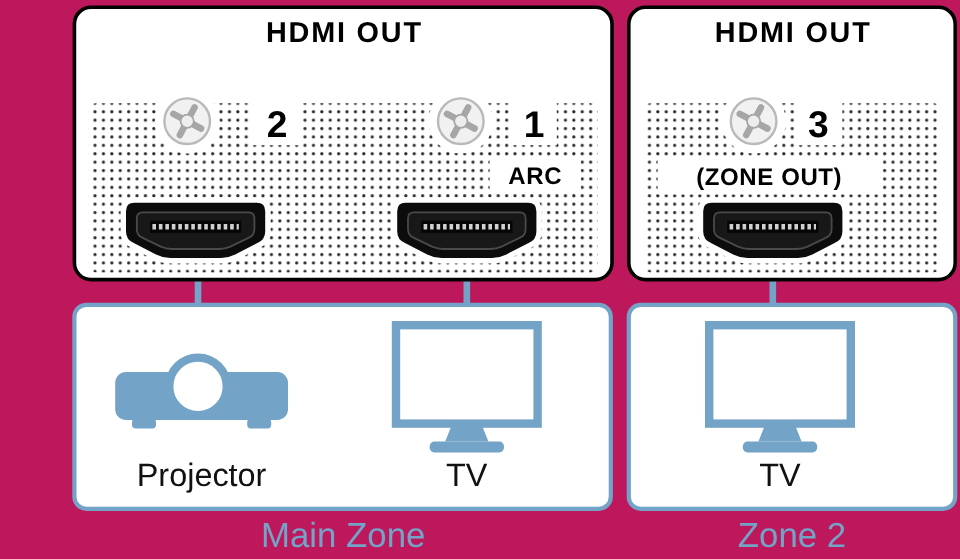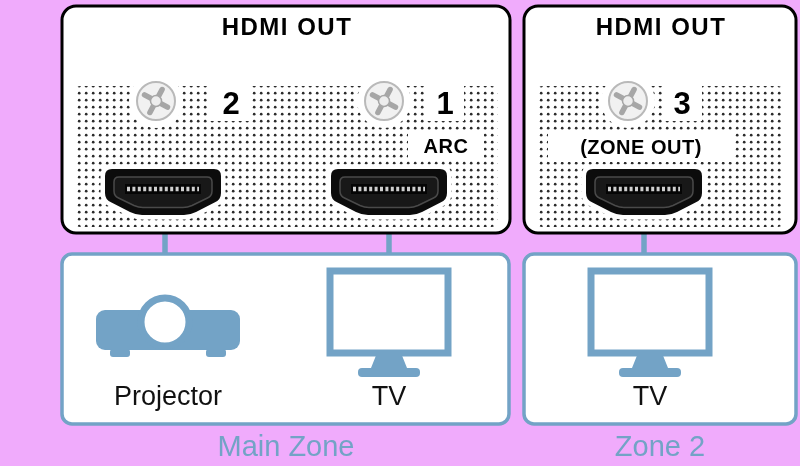--- a/index.html
+++ b/index.html
@@ -3,21 +3,21 @@
 <meta charset="utf-8">
 <style>
   :root{
     --accent:#73a3c6;
     --ink:#111111;
   }
   html,body{margin:0;padding:0;background:#ffffff;}
   .stage{
     position:relative;
     width:800px;height:466px;
-    background:#f0abfc;
+    background:#be185d;
     font-family:"Liberation Sans",sans-serif;
     overflow:hidden;
   }
   svg text{font-family:"Liberation Sans",sans-serif;}
   .panel-outline{fill:#ffffff;stroke:#000000;stroke-width:3;}
   .hdmi-title{font-size:24px;font-weight:bold;fill:#000000;letter-spacing:1.5px;text-anchor:middle;}
   .port-num{font-size:31px;font-weight:bold;fill:#000000;text-anchor:middle;}
   .port-sub{font-size:20px;font-weight:bold;fill:#000000;text-anchor:middle;letter-spacing:0.5px;}
   .device-box{fill:#ffffff;stroke:var(--accent);stroke-width:3.5;}
   .device-label{font-size:27px;fill:var(--ink);text-anchor:middle;}

